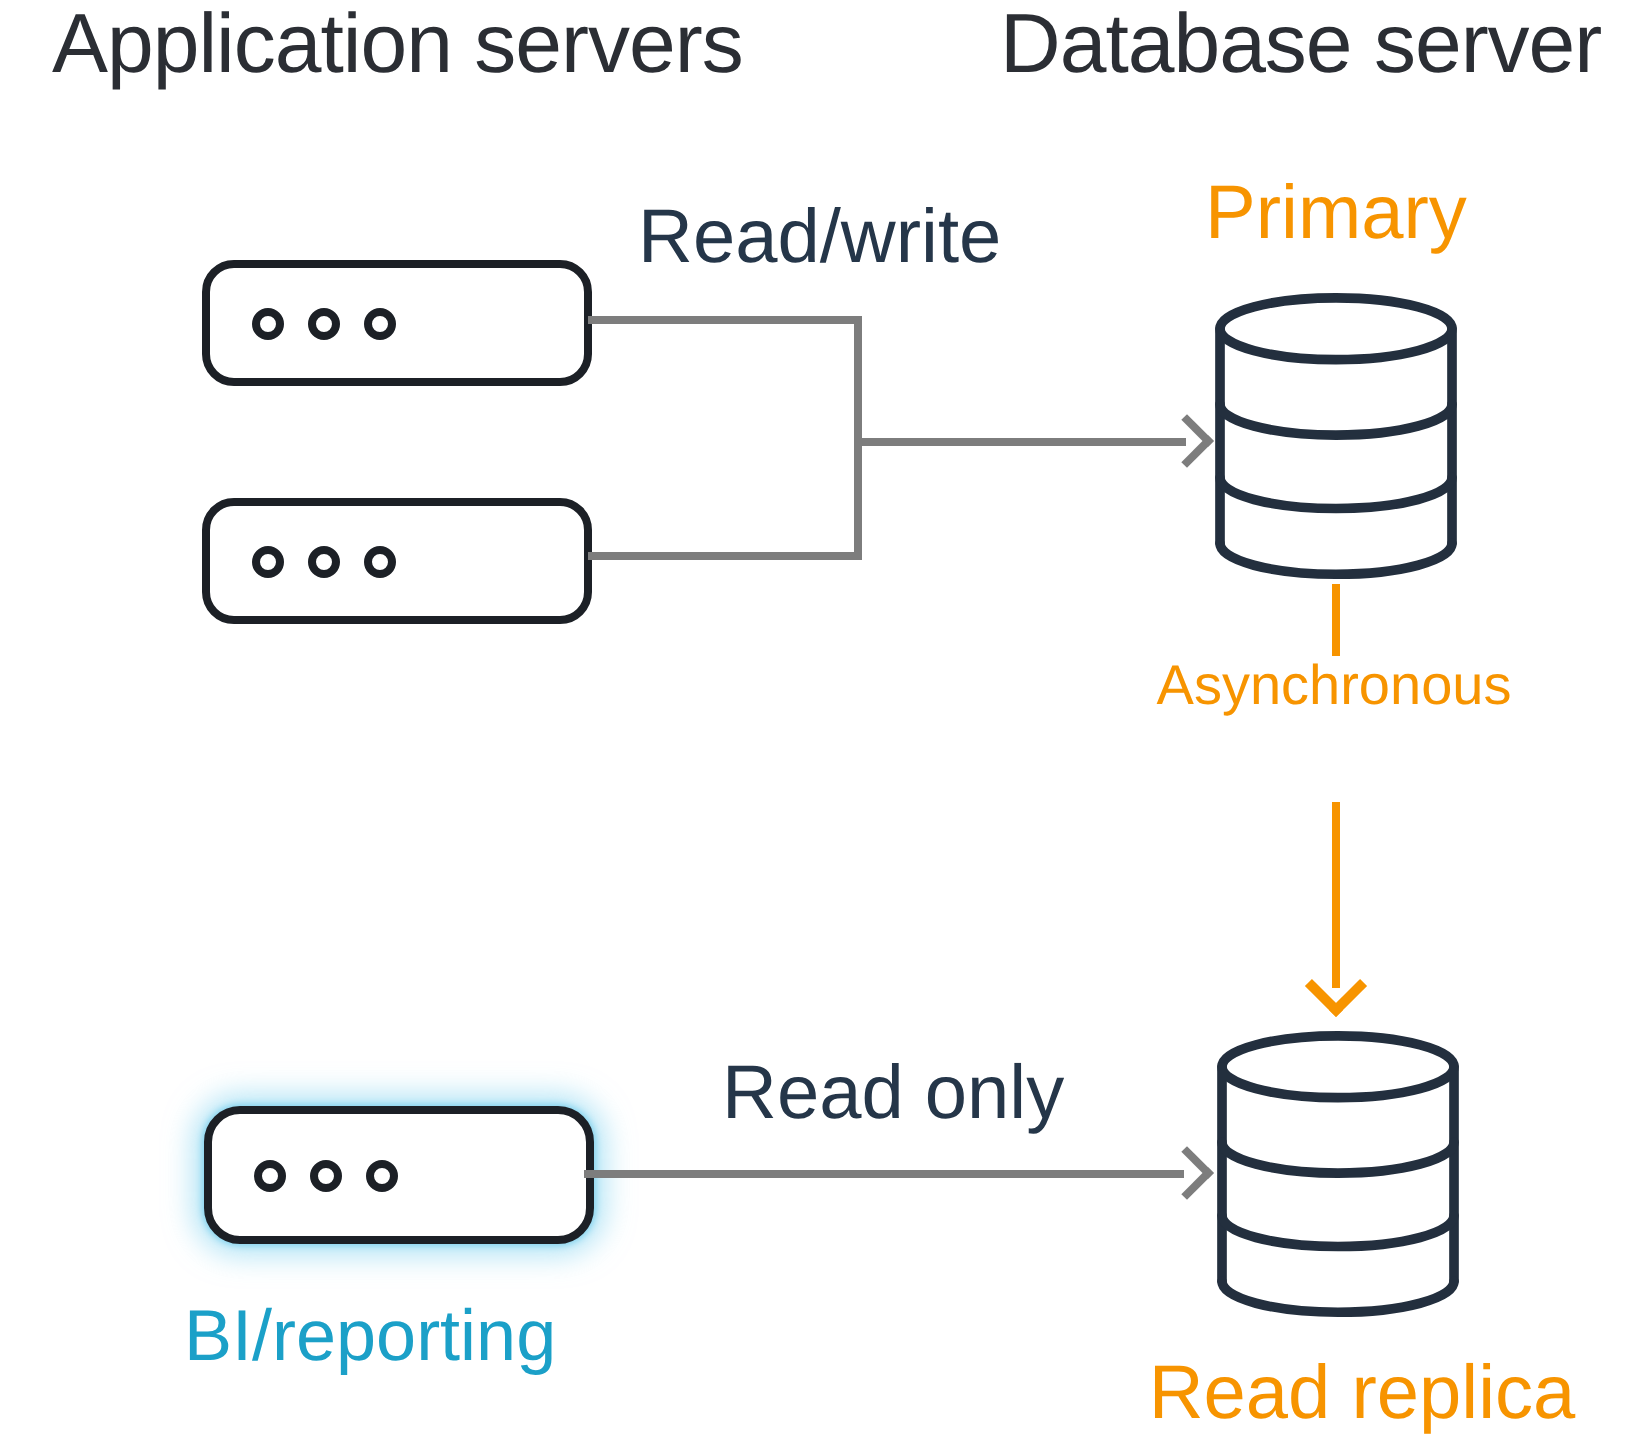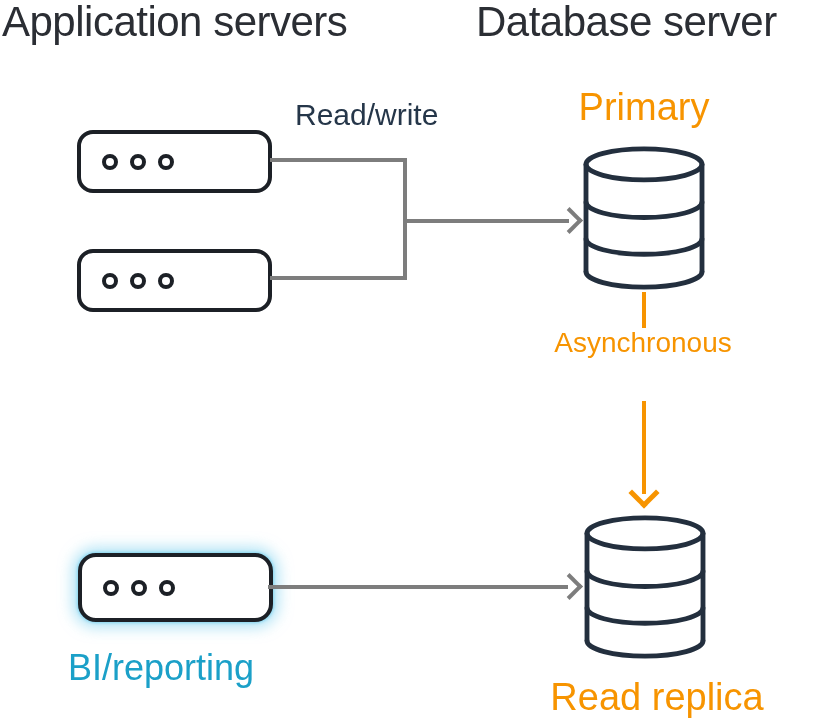--- a/index.html
+++ b/index.html
@@ -1,28 +1,29 @@
 <!DOCTYPE html>
 <html style="--orange: #F79400; --cyan: #1BA0C8; --navy: #253649; --header: #2B2E34; --outline: #1C2026; --cylinder: #232F3E; --gray: #7D7D7D; --glow: #86D4EF;"><head>
 <meta charset="utf-8">
 <style>
   html,body { margin:0; padding:0; background:#fff; }
   .canvas {
     position:relative; width:788px; height:728px; background:#ffffff;
     overflow:hidden; font-family:"Liberation Sans", sans-serif;
     font-weight:500;
+    margin-left:24px;
   }
 
   
   .hdr { position:absolute; font-size:42px; letter-spacing:-0.5px;
          color:var(--header); white-space:nowrap; line-height:48px; }
 
   
   .lbl { position:absolute; white-space:nowrap; }
-  .lbl-navy   { font-size:30px; color:var(--navy); }
+  .lbl-navy   { font-size:38px; color:var(--navy); }
   .lbl-orange { font-size:38px; color:var(--orange); }
   .lbl-center { text-align:center; white-space:normal; }
   .lbl-async  { position:absolute; font-size:28px; line-height:34px;
                 color:var(--orange); text-align:center; }
   .lbl-bi     { position:absolute; font-size:36px; line-height:40px;
                 color:var(--cyan); }
 
   
   .server-box {
     position:absolute; width:195px; height:63px; box-sizing:border-box;
@@ -107,20 +108,21 @@
   <svg class="cyl" style="left:584px; top:515px;" viewBox="0 0 126 150">
     <ellipse cx="63" cy="19" rx="60" ry="16"></ellipse>
     <line x1="3" y1="19" x2="3" y2="130"></line>
     <line x1="123" y1="19" x2="123" y2="130"></line>
     <path d="M3 130 A60 16 0 0 0 123 130"></path>
     <path d="M3 58 A60 16 0 0 0 123 58"></path>
     <path d="M3 96 A60 16 0 0 0 123 96"></path>
   </svg>
 
   <div class="lbl lbl-navy" style="left:295px; top:98px;">Read/write</div>
+  <div class="lbl lbl-navy" style="left:337px; top:526px;">Read only</div>
 
   <div class="lbl lbl-orange lbl-center" style="left:494px; top:86px; width:300px;text-align:center;">Primary</div>
   <div class="lbl lbl-orange lbl-center" style="left:507px; top:676px; width:300px;">Read replica</div>
 
   <div class="lbl-async" style="left:493px; top:326px; width:300px;">
     <div>Asynchronous</div>
   </div>
 
   <div class="lbl-bi" style="left:68px; top:648px;">
     <div>BI/reporting</div>

